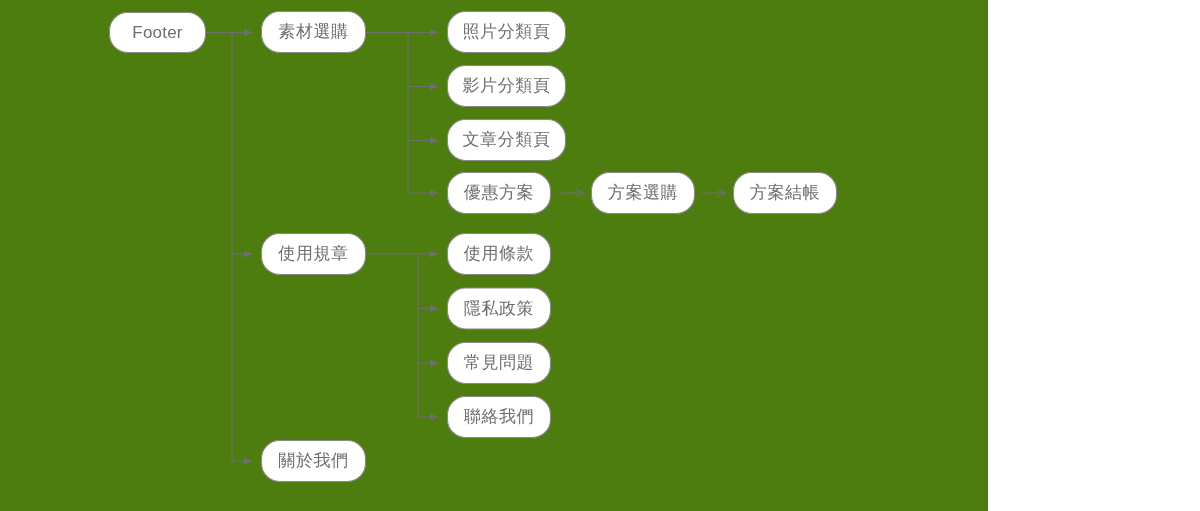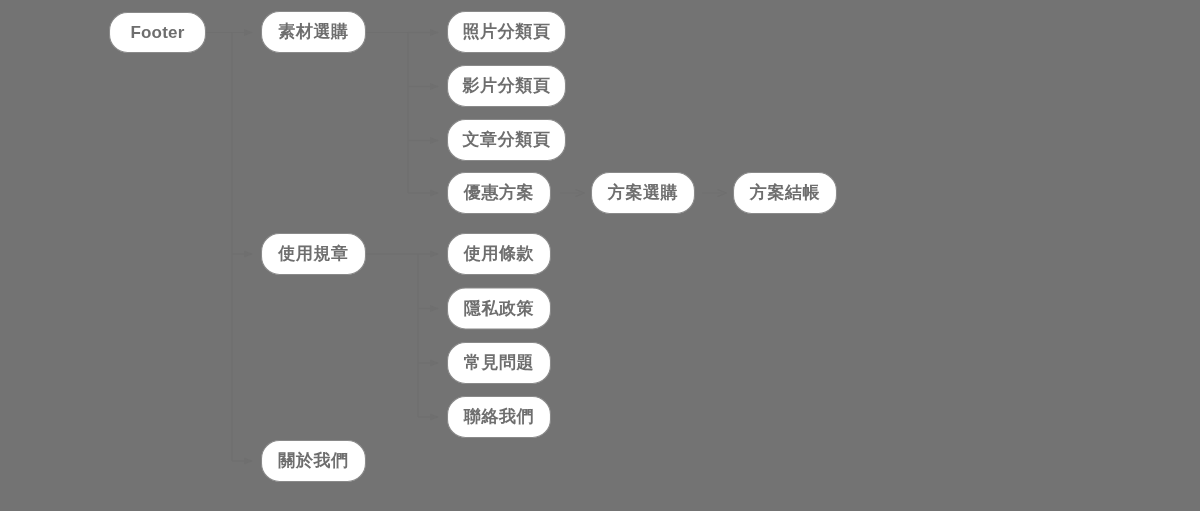--- a/index.html
+++ b/index.html
@@ -8,24 +8,23 @@
     background: #ffffff;
   }
   body {
     width: 1200px;
     height: 511px;
     overflow: hidden;
     font-family: "Liberation Sans", "DejaVu Sans", sans-serif;
   }
   #diagram-root {
     position: relative;
-    width: 1200px;
+    width: 988px;
     height: 511px;
-    background: #737373;
-    font-weight: bold;
+    background: #4d7c0f;
   }
   svg.flow {
     position: absolute;
     top: 0;
     left: 0;
     width: 1200px;
     height: 511px;
     display: block;
   }
   .node-rect {

